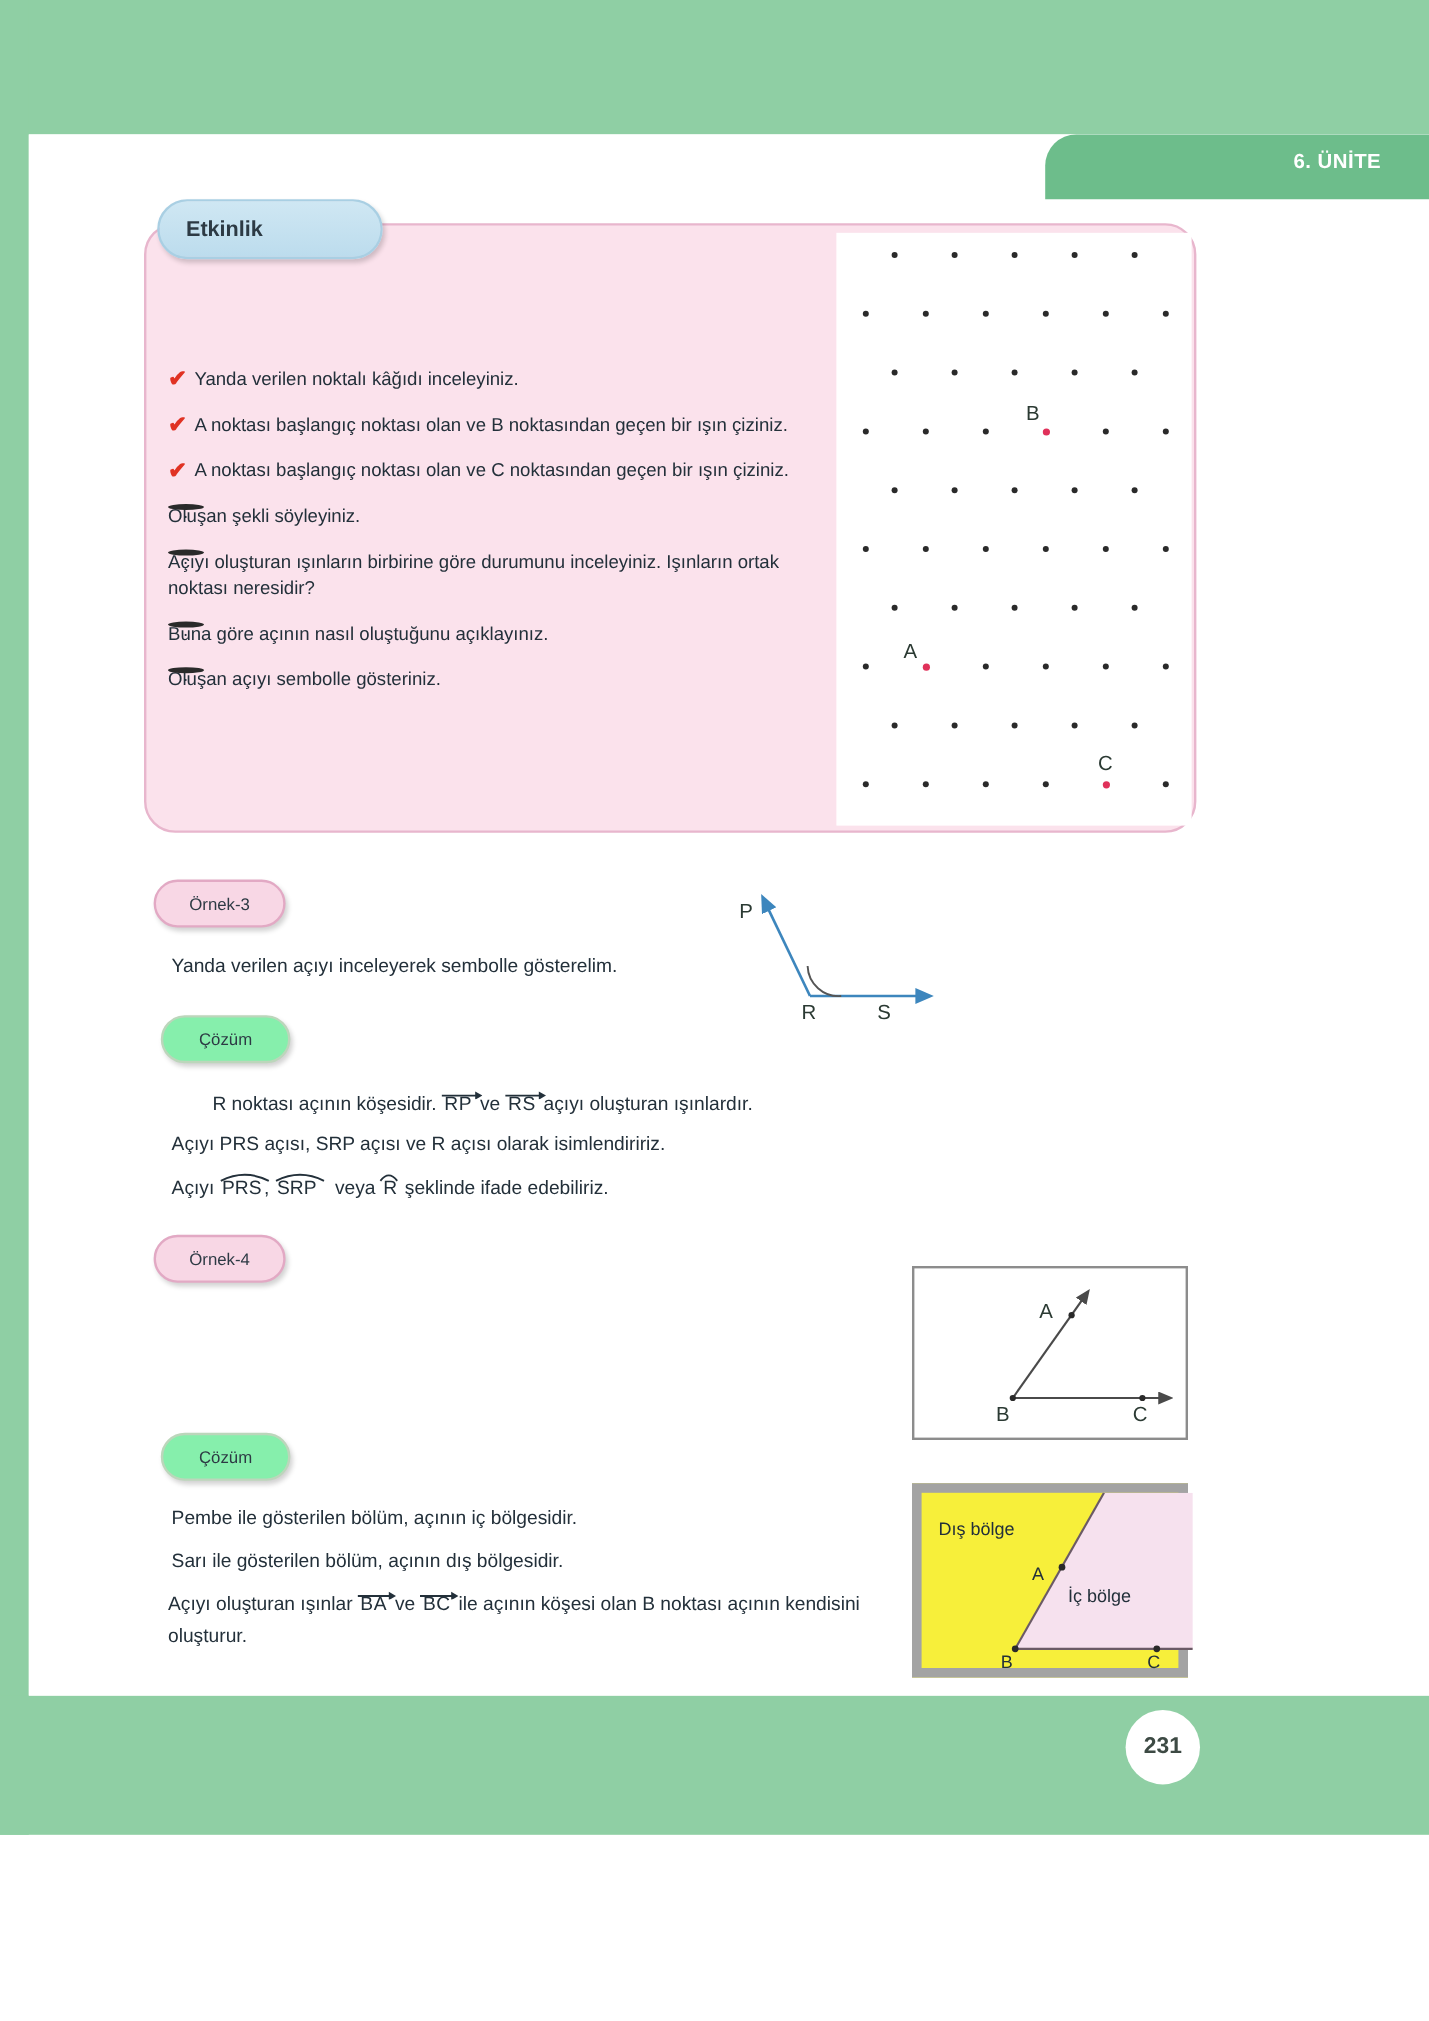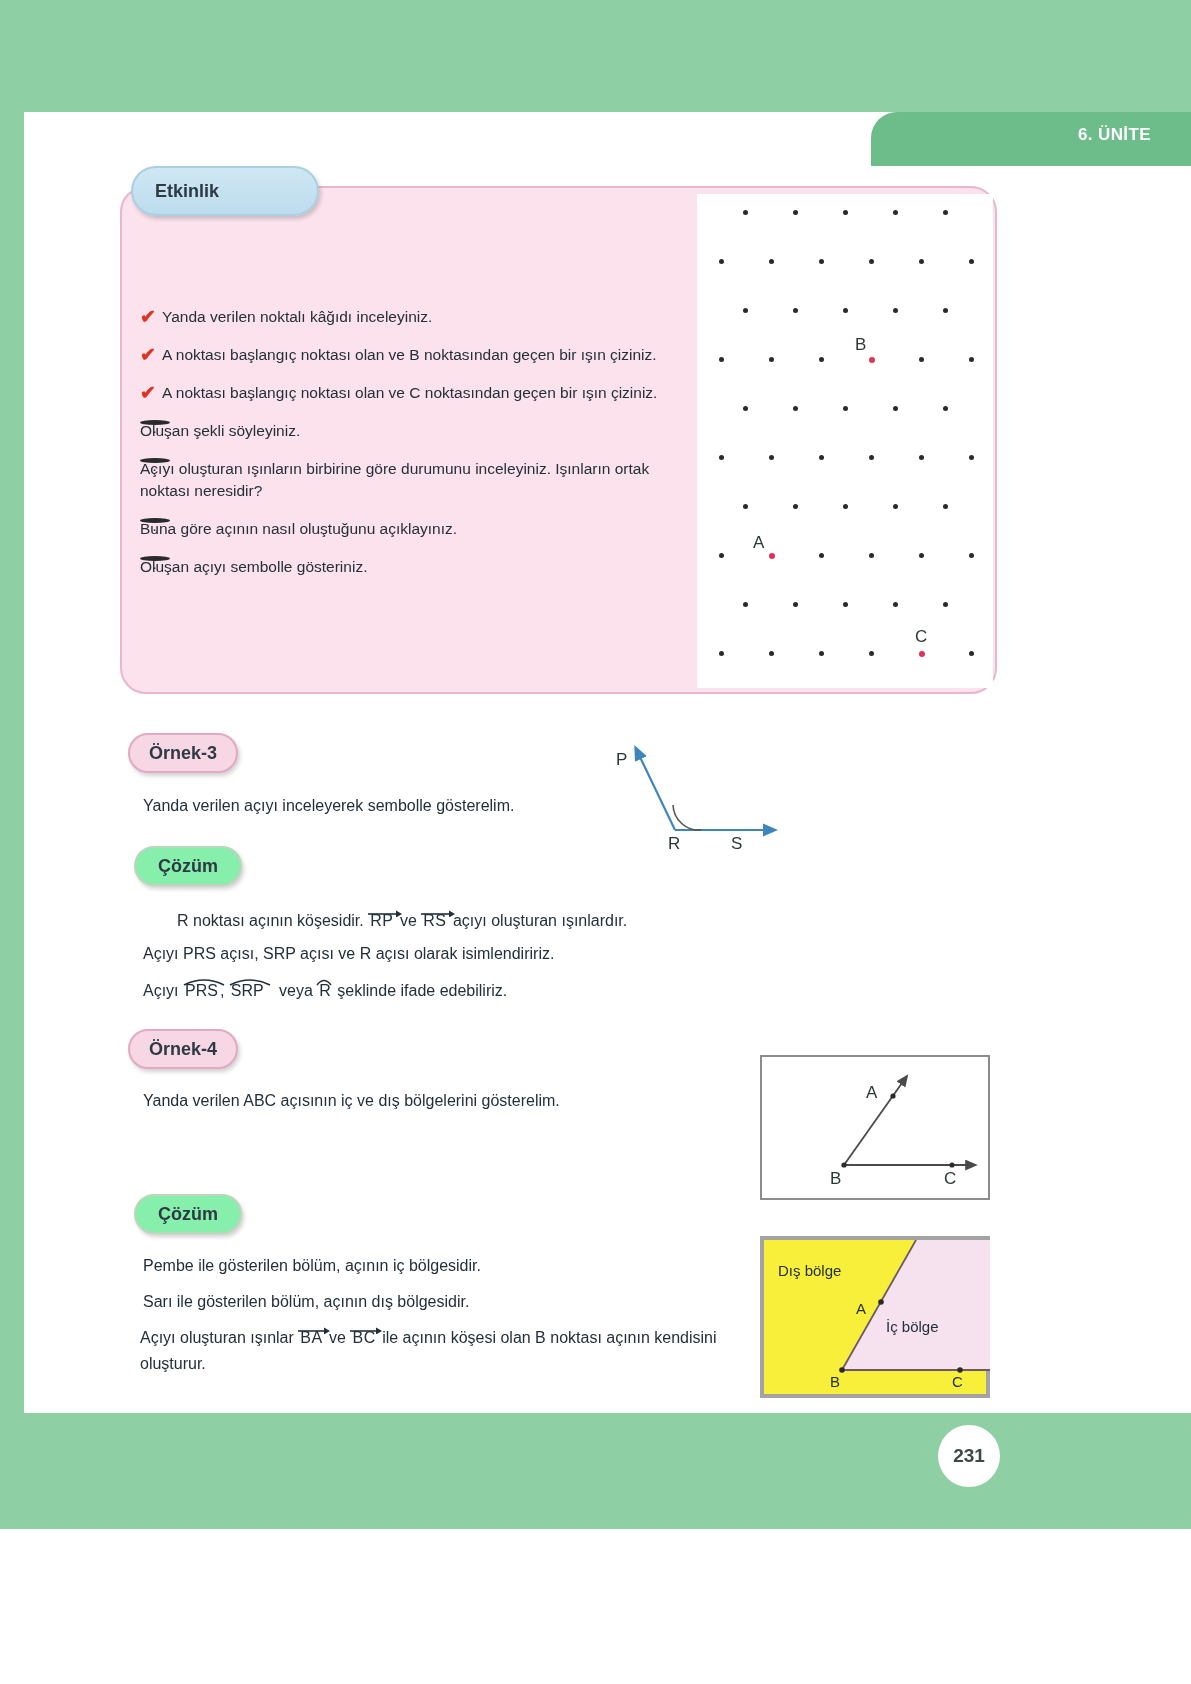--- a/index.html
+++ b/index.html
@@ -103,21 +103,21 @@
   .dot.red { background: #e0315a; width: 6px; height: 6px; }
   .pt-label {
     position: absolute; font-size: 17px; color: #2b3a33; font-weight: normal;
   }
 
   
   .pill {
     position: absolute; height: 40px; border-radius: 20px;
     display: flex; align-items: center; justify-content: center;
     box-shadow: 2px 3px 4px rgba(0,0,0,.18);
-    font-size: 18px; font-weight: bold; color: #2d3a44;
+    font-size: 14px; font-weight: normal; color: #2d3a44;
   }
   .pill.pink { background: #f8d7e5; border: 2px solid #e2a9c4; }
   .pill.green { background: #86efac; border: 2px solid #bcd6bb; }
 
   
   .para {
     position: absolute; font-size: 16px; line-height: 26px; color: #23303a;
   }
 
   
@@ -137,21 +137,21 @@
 
   
   .fig-abc {
     position: absolute; left: 760px; top: 1055px; width: 230px; height: 145px;
     border: 2px solid #8c8c8c; background: #ffffff;
   }
 
   
   .fig-region {
     position: absolute; left: 760px; top: 1236px; width: 230px; height: 162px;
-    border: 4px solid #a3a3a3; background: #f7ef3a;
+    border: 8px solid #a3a3a3; background: #f7ef3a;
   }
   .rg-label { position: absolute; font-size: 15px; color: #23303a; }
 </style>
 </head>
 <body>
 
 <div id="page">
 
   <div class="band-top"></div>
   <div class="band-left"></div>
@@ -333,21 +333,20 @@
             <path d="M1,8 Q8,-1 15,8" fill="none" stroke="#23303a" stroke-width="1.6"></path>
           </svg>
       </span>
       <span class="txt">R</span>
     </span>
     <span>şeklinde ifade edebiliriz.</span>
   </div>
 
   <div class="pill pink" style="left:128px; top:1029px; width:110px;">Örnek-4</div>
 
-  <div class="para" style="left:143px; top:1088px; width:620px;">Yanda verilen ABC açısının iç ve dış bölgelerini gösterelim.</div>
 
   <div class="fig-abc">
     <svg width="226" height="141" viewBox="0 0 226 141">
       <defs>
         <marker id="ah-gray" markerWidth="7" markerHeight="7" refX="1" refY="3" orient="auto">
           <path d="M0,0 L7,3 L0,6 z" fill="#4a4a4a"></path>
         </marker>
       </defs>
 
       <line x1="82" y1="108" x2="140" y2="26" stroke="#4a4a4a" stroke-width="1.8" marker-end="url(#ah-gray)"></line>

